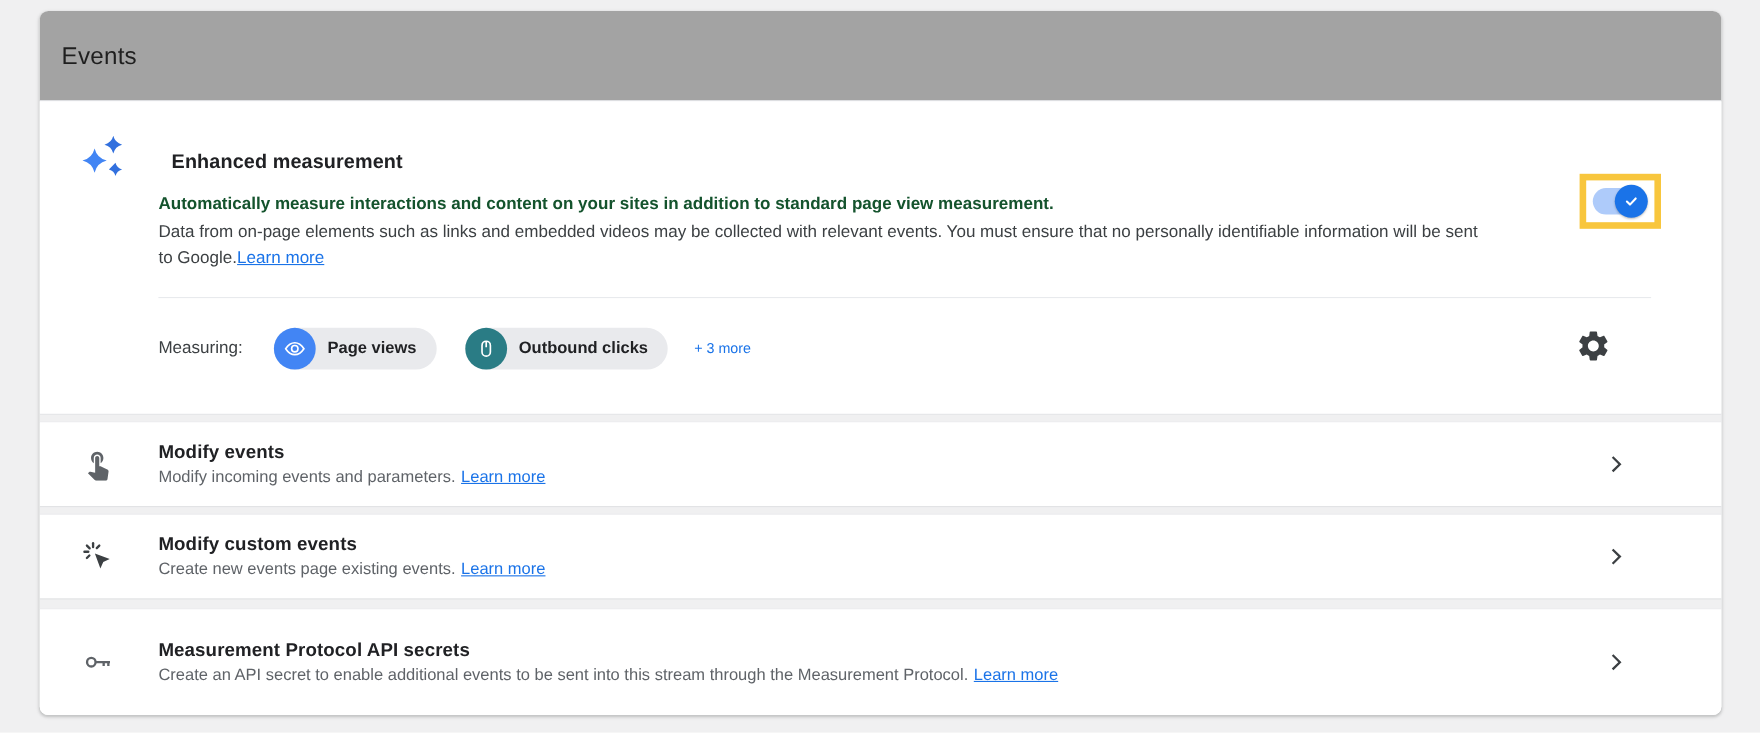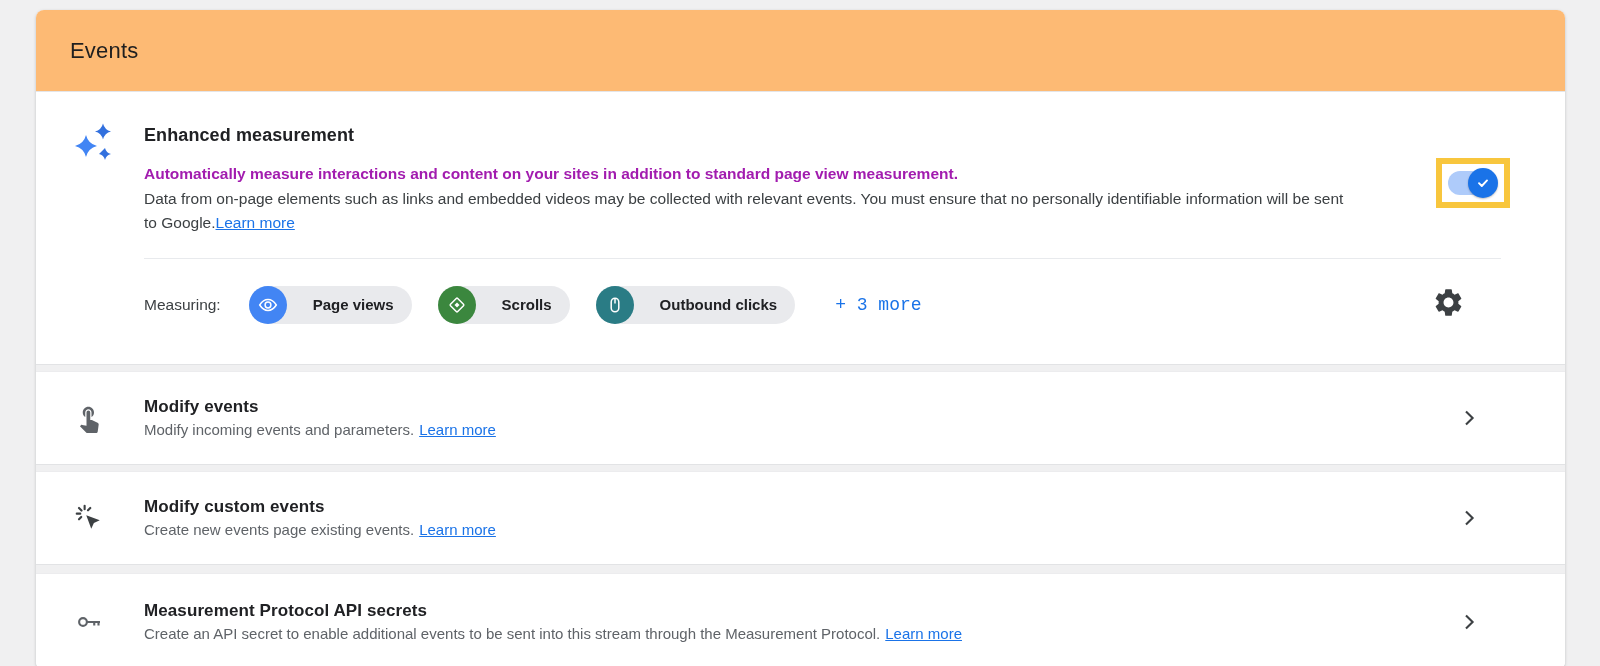--- a/index.html
+++ b/index.html
@@ -11,62 +11,62 @@
     color:#202124;
   }
   .card {
     width:1529px; margin:10px 0 0 36px;
     border-radius:8px; overflow:hidden;
     box-shadow:0 1px 2px rgba(60,64,67,.18), 0 1px 3px 1px rgba(60,64,67,.08);
     background:#fff;
   }
   
   .card-header {
-    height:82px; background:#fdba74; border-bottom:1px solid #E4E5E8;
-    display:flex; align-items:center; padding-left:34px;
+    height:82px; background:#a3a3a3; border-bottom:1px solid #E4E5E8;
+    display:flex; align-items:center; padding-left:20px;
     font-size:22px; color:#1F1F1F; letter-spacing:.2px;
   }
   
   .enhanced { background:#fff; position:relative; padding:26px 0 40px 36px; }
   .enh-grid { display:flex; }
   .icon-col { width:72px; flex:none; padding-top:2px; }
   .text-col { flex:1; min-width:0; }
-  .enh-title { margin:0; font-size:18px; font-weight:700; color:#202124; padding-top:7px; letter-spacing:.1px; }
+  .enh-title { margin:12px; font-size:18px; font-weight:700; color:#202124; padding-top:7px; letter-spacing:.1px; }
   .desc { margin:16px 0 0 0; font-size:15.5px; line-height:24.5px; color:#3C4043; max-width:1210px; }
-  .desc-strong { font-weight:700; color:#a21caf; }
+  .desc-strong { font-weight:700; color:#14532d; }
   .link { color:#1A73E8; text-decoration:underline; cursor:pointer; }
   .inner-divider { border-top:1px solid #E8EAED; margin:22px 64px 0 0; }
   .measuring-row { display:flex; align-items:center; margin-top:27px; padding-right:100px; }
   .measuring-label { font-size:15.5px; color:#3C4043; margin-right:28px; }
   .chips { display:flex; align-items:center; gap:26px; }
-  .chip { display:inline-flex; align-items:center; background:#E9EAED; border-radius:19px; height:38px; padding-right:18px; gap:26px; }
+  .chip { display:inline-flex; align-items:center; background:#E9EAED; border-radius:19px; height:38px; padding-right:18px; gap:11px; }
   .chip-icon { width:38px; height:38px; border-radius:50%; display:flex; align-items:center; justify-content:center; flex:none; }
   .chip-icon.eye   { background:#4285F4; }
   .chip-icon.scroll{ background:#3B873E; }
   .chip-icon.mouse { background:#2A7C85; }
   .chip-label { font-size:15px; font-weight:700; color:#202124; white-space:nowrap; }
-  .more-link { margin-left:40px; font-size:18px; color:#1A73E8; text-decoration:none; cursor:pointer; white-space:nowrap;font-family:Liberation Mono, monospace; }
+  .more-link { margin-left:24px; font-size:13px; color:#1A73E8; text-decoration:none; cursor:pointer; white-space:nowrap; }
   .gear-btn { margin-left:auto; width:34px; height:34px; display:flex; align-items:center; justify-content:center; cursor:pointer; }
   
   .toggle-highlight {
     position:absolute; top:66px; right:55px;
     background:#fff; border:6px solid #F8C63D;
     padding:4px 6px; display:flex; align-items:center; cursor:pointer;
   }
   .switch { position:relative; width:50px; height:30px; display:block; }
   .switch .track { position:absolute; left:0; top:3px; width:44px; height:24px; border-radius:12px; background:#AECBFA; }
   .switch .thumb {
     position:absolute; right:0; top:0; width:30px; height:30px; border-radius:50%;
     background:#1A73E8; display:flex; align-items:center; justify-content:center;
     box-shadow:0 1px 2px rgba(0,0,0,.25);
   }
   
   .gap { height:8px; background:#F0F0F1; border-top:1px solid #E2E3E5; border-bottom:1px solid #ECECEE; }
   .gap-lg { height:10px; }
-  .row { background:#fff; display:flex; align-items:center; padding:0 84px 0 36px; height:92px; cursor:pointer; }
+  .row { background:#fff; display:flex; align-items:center; padding:0 84px 0 36px; height:76px; cursor:pointer; }
   .row-lg { height:96px; }
   .row-icon { width:72px; flex:none; display:flex; align-items:center; }
   .row-icon svg { margin-left:2px; }
   .row-text { flex:1; min-width:0; }
   .row-title { font-size:17px; font-weight:700; color:#202124; letter-spacing:.1px; }
   .row-sub { margin-top:4px; font-size:15px; color:#5F6368; }
   .row-sub .link { margin-left:5px; }
   .chevron { flex:none; width:24px; height:24px; }
 </style>
 </head>
@@ -100,29 +100,20 @@
             <span class="chip">
               <span class="chip-icon eye">
                 <svg width="20" height="20" viewBox="0 0 20 20">
                   <path d="M10 4.6 C5.9 4.6 2.8 8.3 1.7 10 C2.8 11.7 5.9 15.4 10 15.4 C14.1 15.4 17.2 11.7 18.3 10 C17.2 8.3 14.1 4.6 10 4.6 Z" stroke="#fff" stroke-width="1.5" fill="none"></path>
                   <circle cx="10" cy="10" r="2.9" stroke="#fff" stroke-width="1.5" fill="none"></circle>
                 </svg>
               </span>
               <span class="chip-label">Page views</span>
             </span>
             <span class="chip">
-              <span class="chip-icon scroll">
-                <svg width="20" height="20" viewBox="0 0 20 20">
-                  <rect x="4.9" y="4.9" width="10.2" height="10.2" rx="1" transform="rotate(45 10 10)" stroke="#fff" stroke-width="1.5" fill="none"></rect>
-                  <rect x="8.2" y="8.2" width="3.6" height="3.6" transform="rotate(45 10 10)" fill="#fff"></rect>
-                </svg>
-              </span>
-              <span class="chip-label">Scrolls</span>
-            </span>
-            <span class="chip">
               <span class="chip-icon mouse">
                 <svg width="20" height="20" viewBox="0 0 20 20">
                   <rect x="6.2" y="3.2" width="7.6" height="13.6" rx="3.8" stroke="#fff" stroke-width="1.5" fill="none"></rect>
                   <line x1="10" y1="3.5" x2="10" y2="8.6" stroke="#fff" stroke-width="1.5"></line>
                 </svg>
               </span>
               <span class="chip-label">Outbound clicks</span>
             </span>
           </div>
           <a class="more-link">+ 3 more</a>

